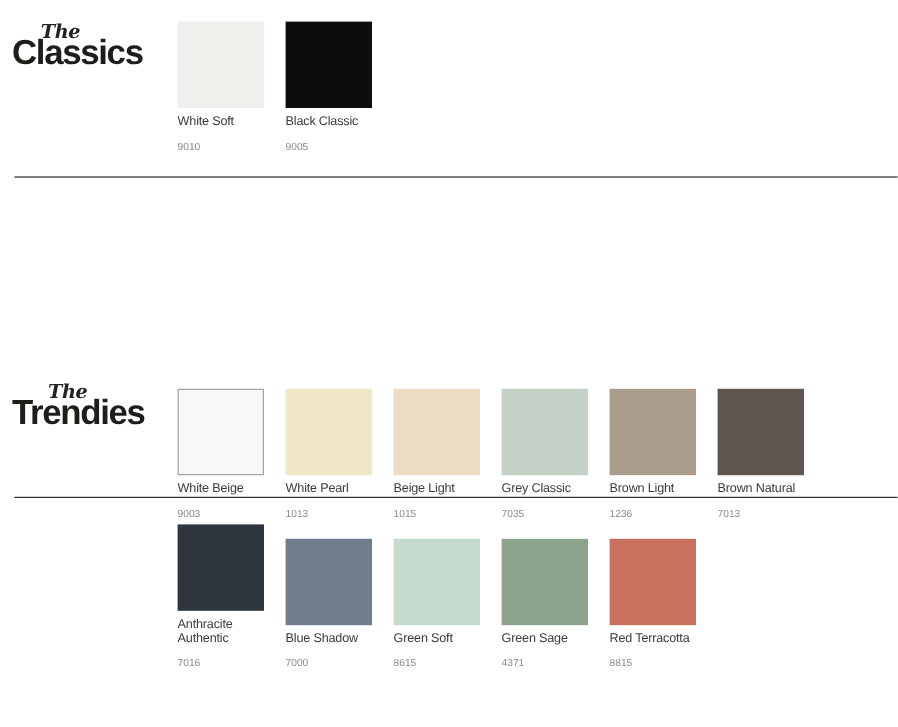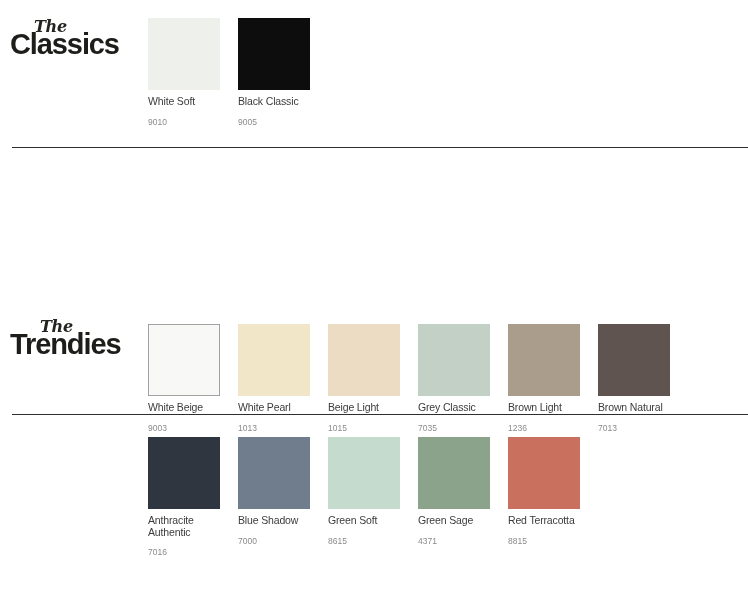--- a/index.html
+++ b/index.html
@@ -74,20 +74,21 @@
   #title-classics .title-the { margin-left: 24px; }
   #title-trendies   { top: 171px; }
   #title-trendies .title-the { margin-left: 30px; }
 
   
   .swatch-row {
     position: absolute;
     left: 148px;
     display: flex;
     gap: 0px;
+    align-items: flex-end;
   }
   .swatch-cell {
     width: 90px;
     position: relative;
   }
   .swatch-chip {
     width: 72px;
     height: 72px;
     display: block;
   }

